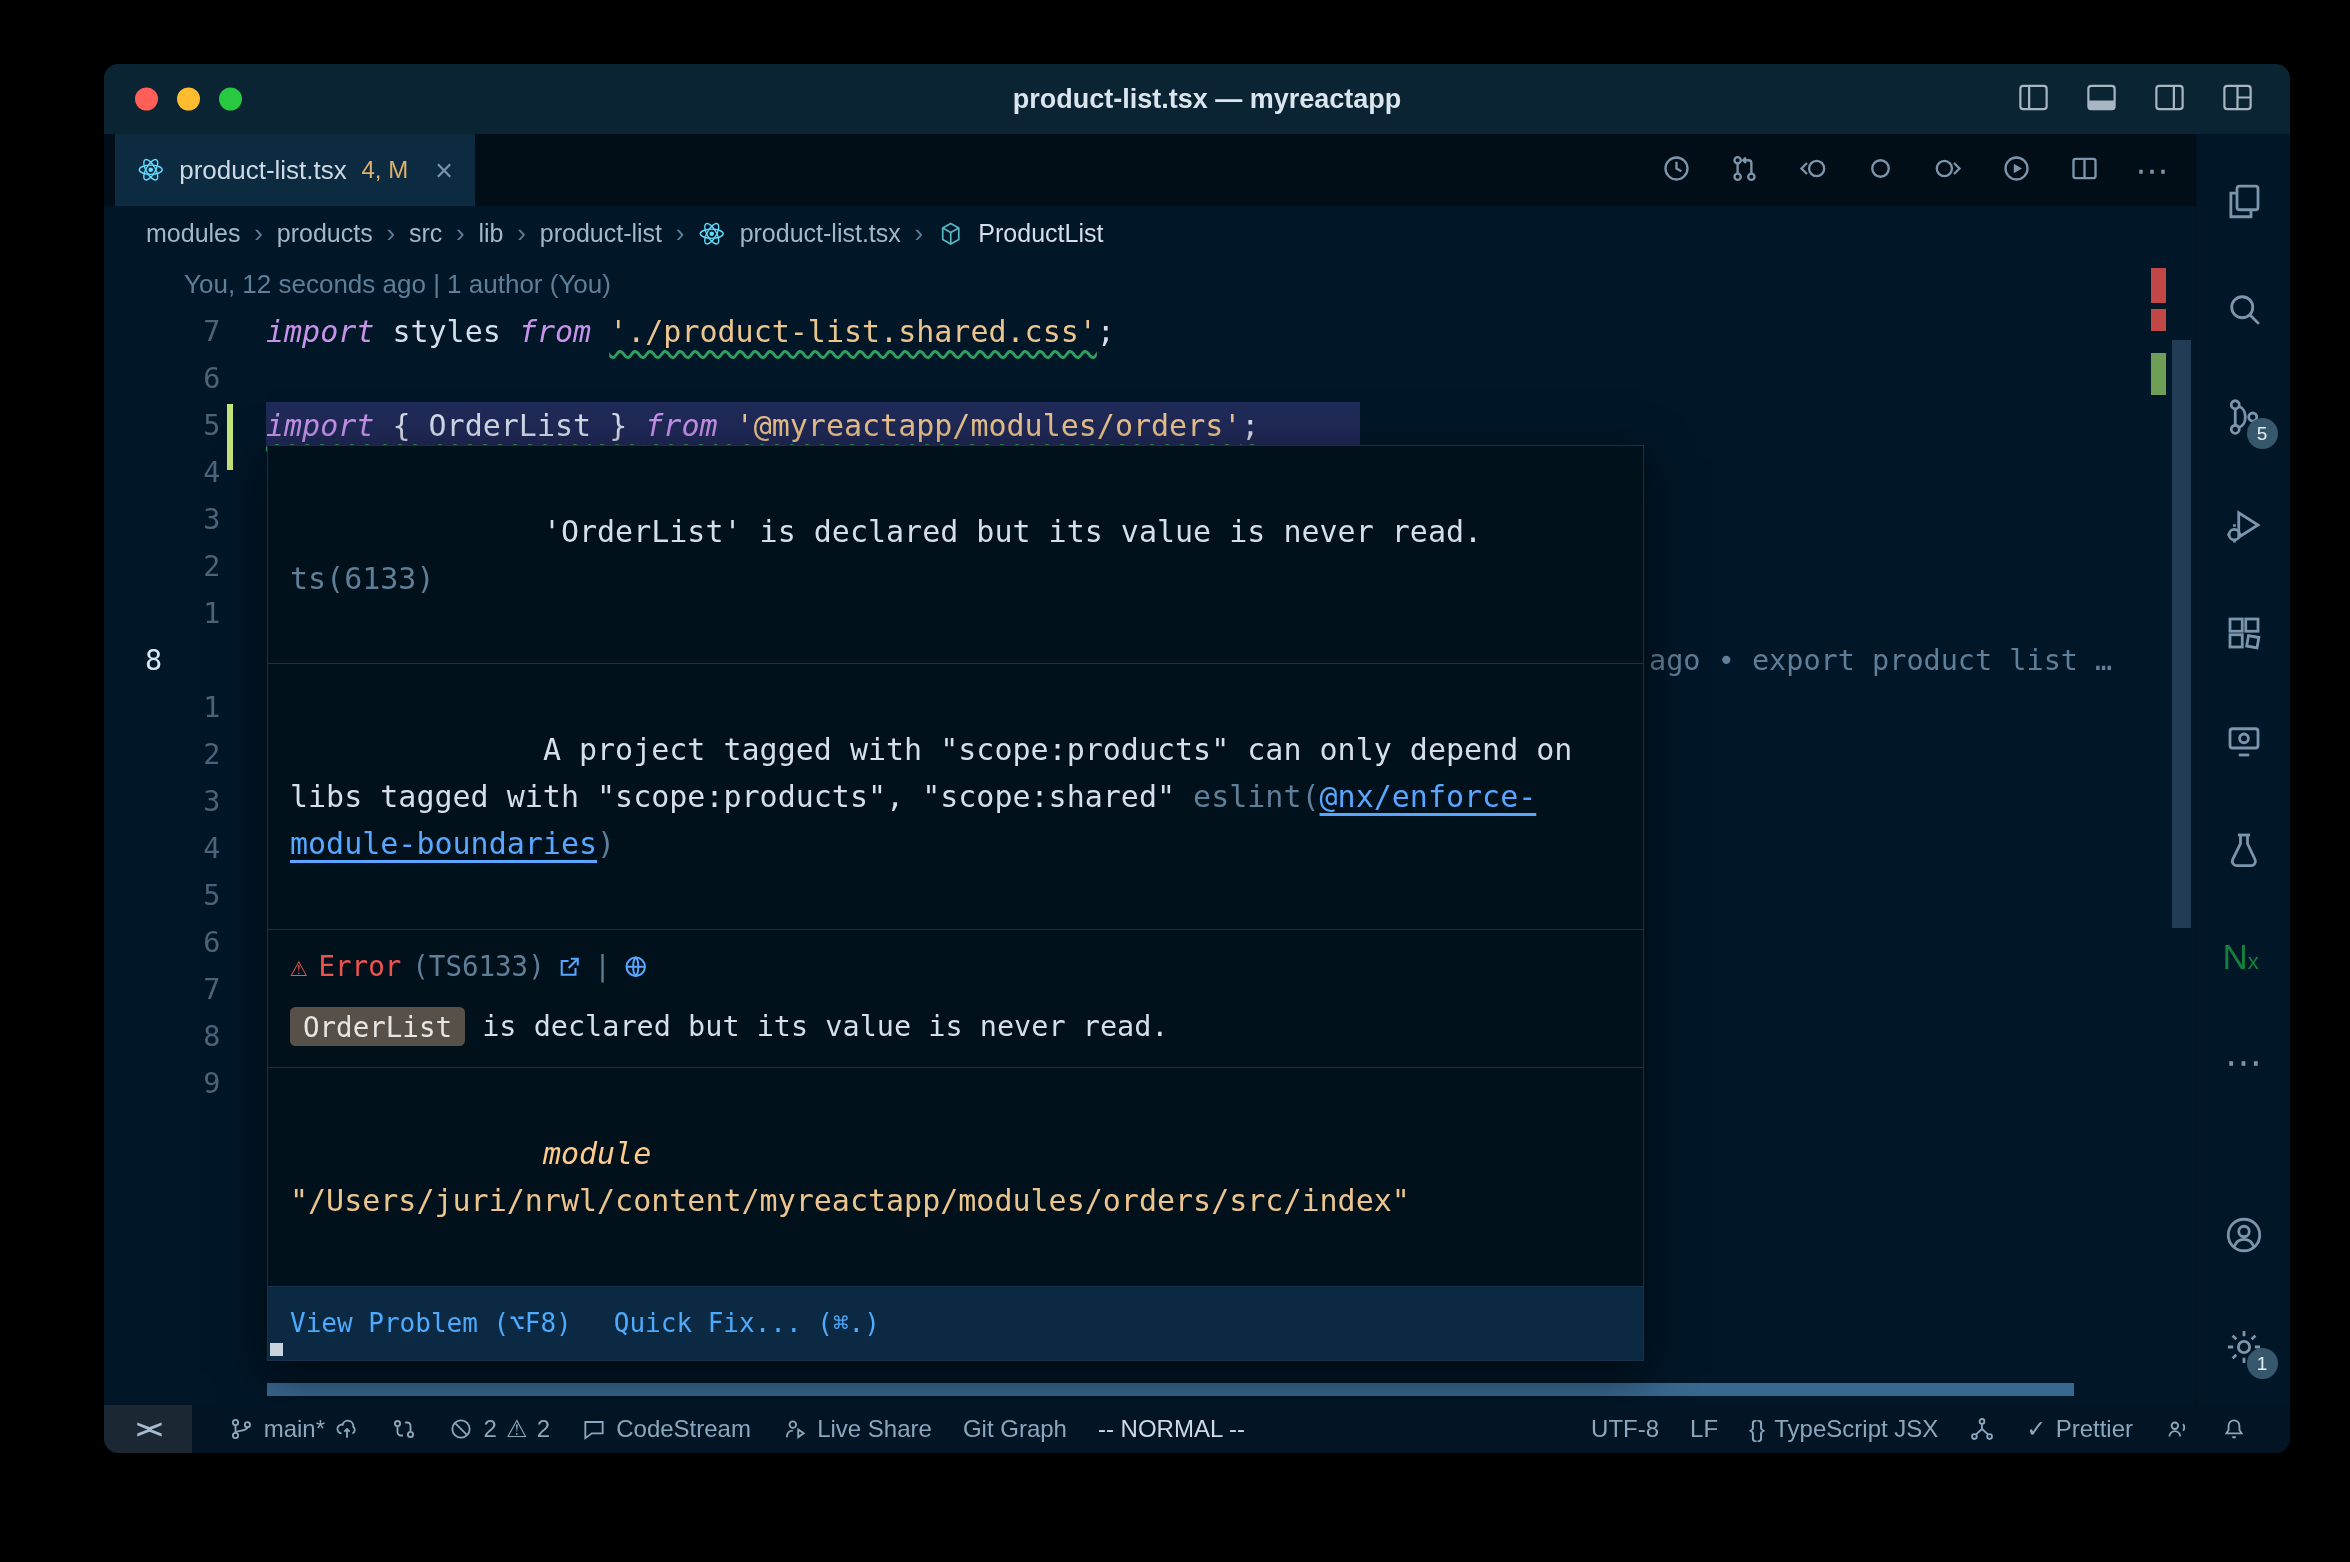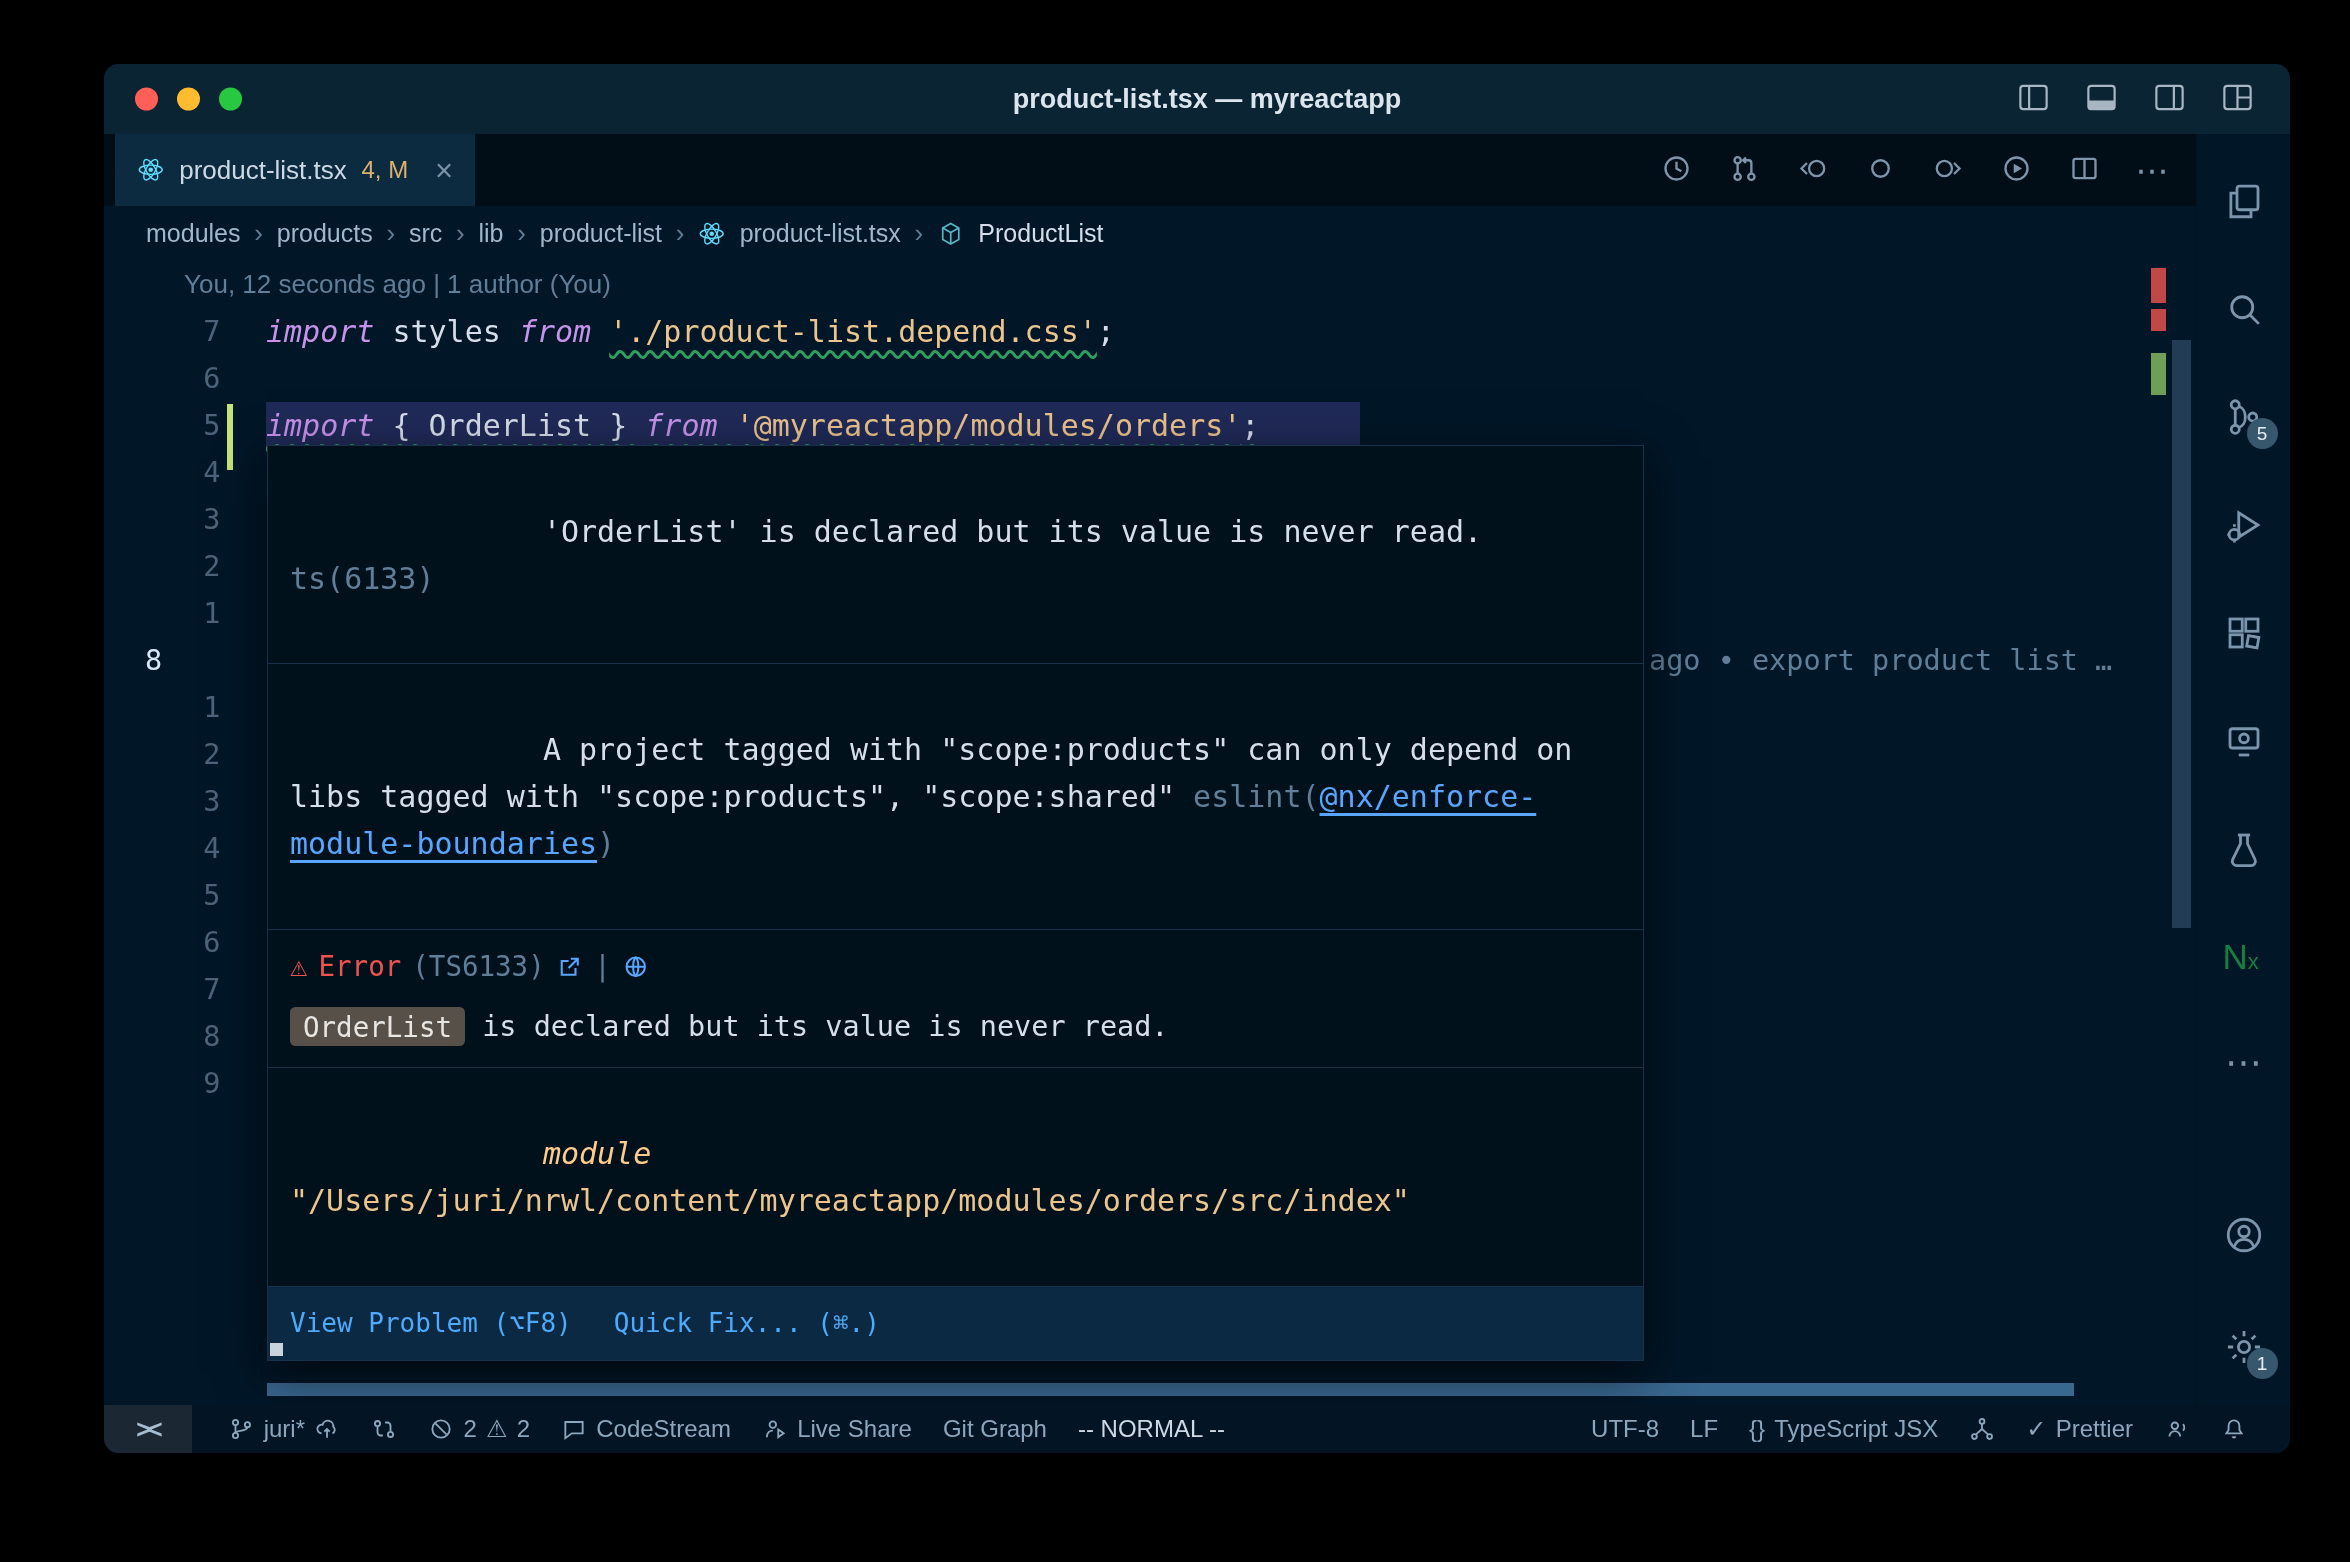--- a/index.html
+++ b/index.html
@@ -224,21 +224,21 @@
           <span class="crumb last">ProductList</span>
         </div>
 
         <div class="code-area">
           <div class="blame-header">
             <span class="bh-text">You, 12 seconds ago | 1 author (You)</span>
           </div>
           <div>
               <div class="row">
                 <div class="lnum">7</div>
-                <div class="row-content"><span class="tok-kw">import</span><span class="tok-txt"> styles </span><span class="tok-kw">from</span><span class="tok-txt"> </span><span class="tok-str sqg">'./product-list.depend.css'</span><span class="tok-txt">;</span></div>
+                <div class="row-content"><span class="tok-kw">import</span><span class="tok-txt"> styles </span><span class="tok-kw">from</span><span class="tok-txt"> </span><span class="tok-str sqg">'./product-list.shared.css'</span><span class="tok-txt">;</span></div>
               </div>
               <div class="row">
                 <div class="lnum">6</div>
                 <div class="row-content"></div>
               </div>
               <div class="row selected">
                 <div class="lnum">5</div>
                 <div class="change-bar"></div>
                 <div class="row-content sqg"><span class="tok-kw">import</span><span class="tok-txt"> { </span><span class="tok-var">OrderList</span><span class="tok-txt"> } </span><span class="tok-kw">from</span><span class="tok-txt"> </span><span class="tok-str">'@myreactapp/modules/orders'</span><span class="tok-txt">;</span></div>
               </div>
@@ -425,21 +425,21 @@
         <div class="remote-seg">
             <span>&gt;&lt;</span>
           </div>
         <div class="sb-item">
           <svg viewBox="0 0 24 24">
               <circle cx="6" cy="6" r="2.4"></circle>
               <circle cx="6" cy="18" r="2.4"></circle>
               <circle cx="17" cy="8" r="2.4"></circle>
               <path d="M6 8.4v7.2M17 10.4c0 4-11 2.6-11 5.2"></path>
             </svg>
-          <span>juri*</span>
+          <span>main*</span>
           <svg viewBox="0 0 24 24">
               <path d="M7 16a4 4 0 1 1 1-7.9A5 5 0 0 1 17.8 10 3.5 3.5 0 0 1 17 16"></path>
               <path d="M12 12v8M9.5 14.5 12 12l2.5 2.5"></path>
             </svg>
         </div>
         <div class="sb-item">
           <svg viewBox="0 0 24 24">
               <circle cx="6" cy="7" r="2.4"></circle>
               <circle cx="18" cy="17" r="2.4"></circle>
               <path d="M18 14V9a3 3 0 0 0-3-3h-2M6 10v5a3 3 0 0 0 3 3h2"></path>

